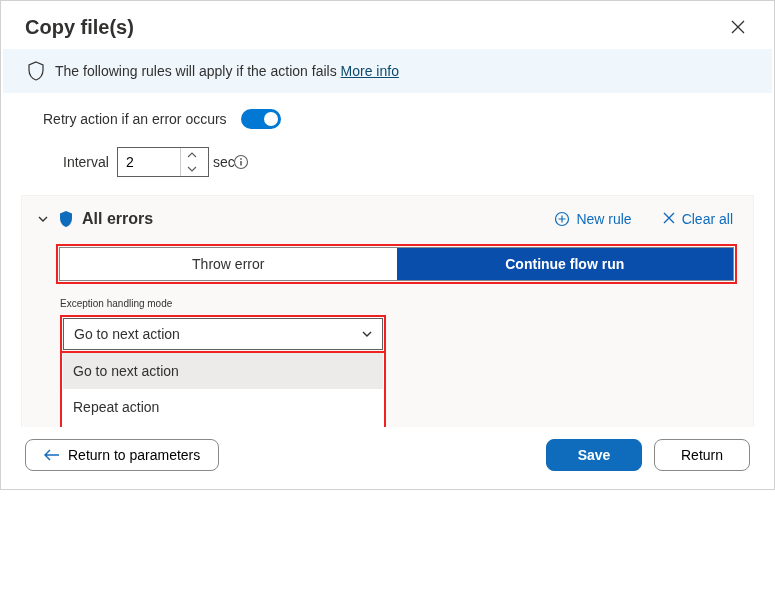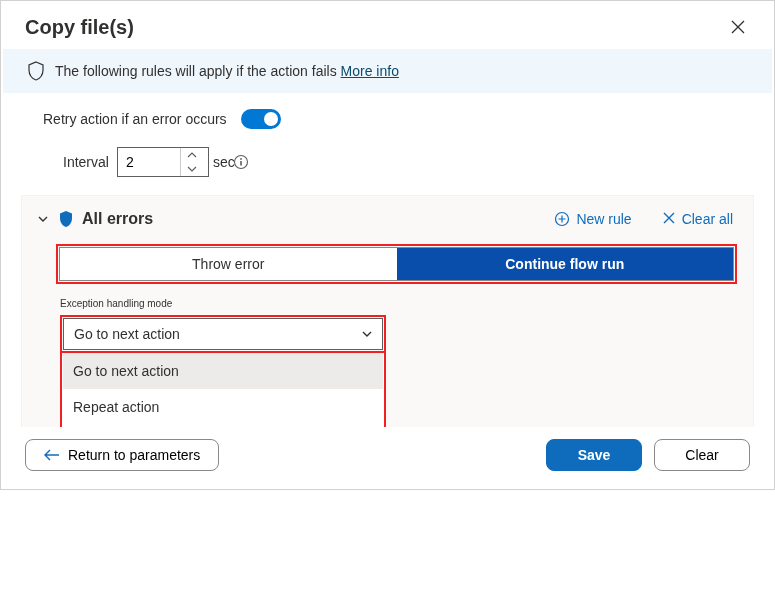--- a/index.html
+++ b/index.html
@@ -177,17 +177,17 @@
 
   <div class="footer">
     <button class="btn btn-outline return-btn">
       <svg width="16" height="14" viewBox="0 0 16 14">
           <path d="M6 2 L1 7 L6 12 M1 7 H15" stroke="#0f6cbd" stroke-width="1.4" fill="none"></path>
         </svg>
       <span>Return to parameters</span>
     </button>
     <div style="display:flex; gap:12px;">
       <button class="btn btn-primary">Save</button>
-      <button class="btn btn-secondary">Clear</button>
+      <button class="btn btn-secondary">Return</button>
     </div>
   </div>
 
 </div>
 
 </body></html>

